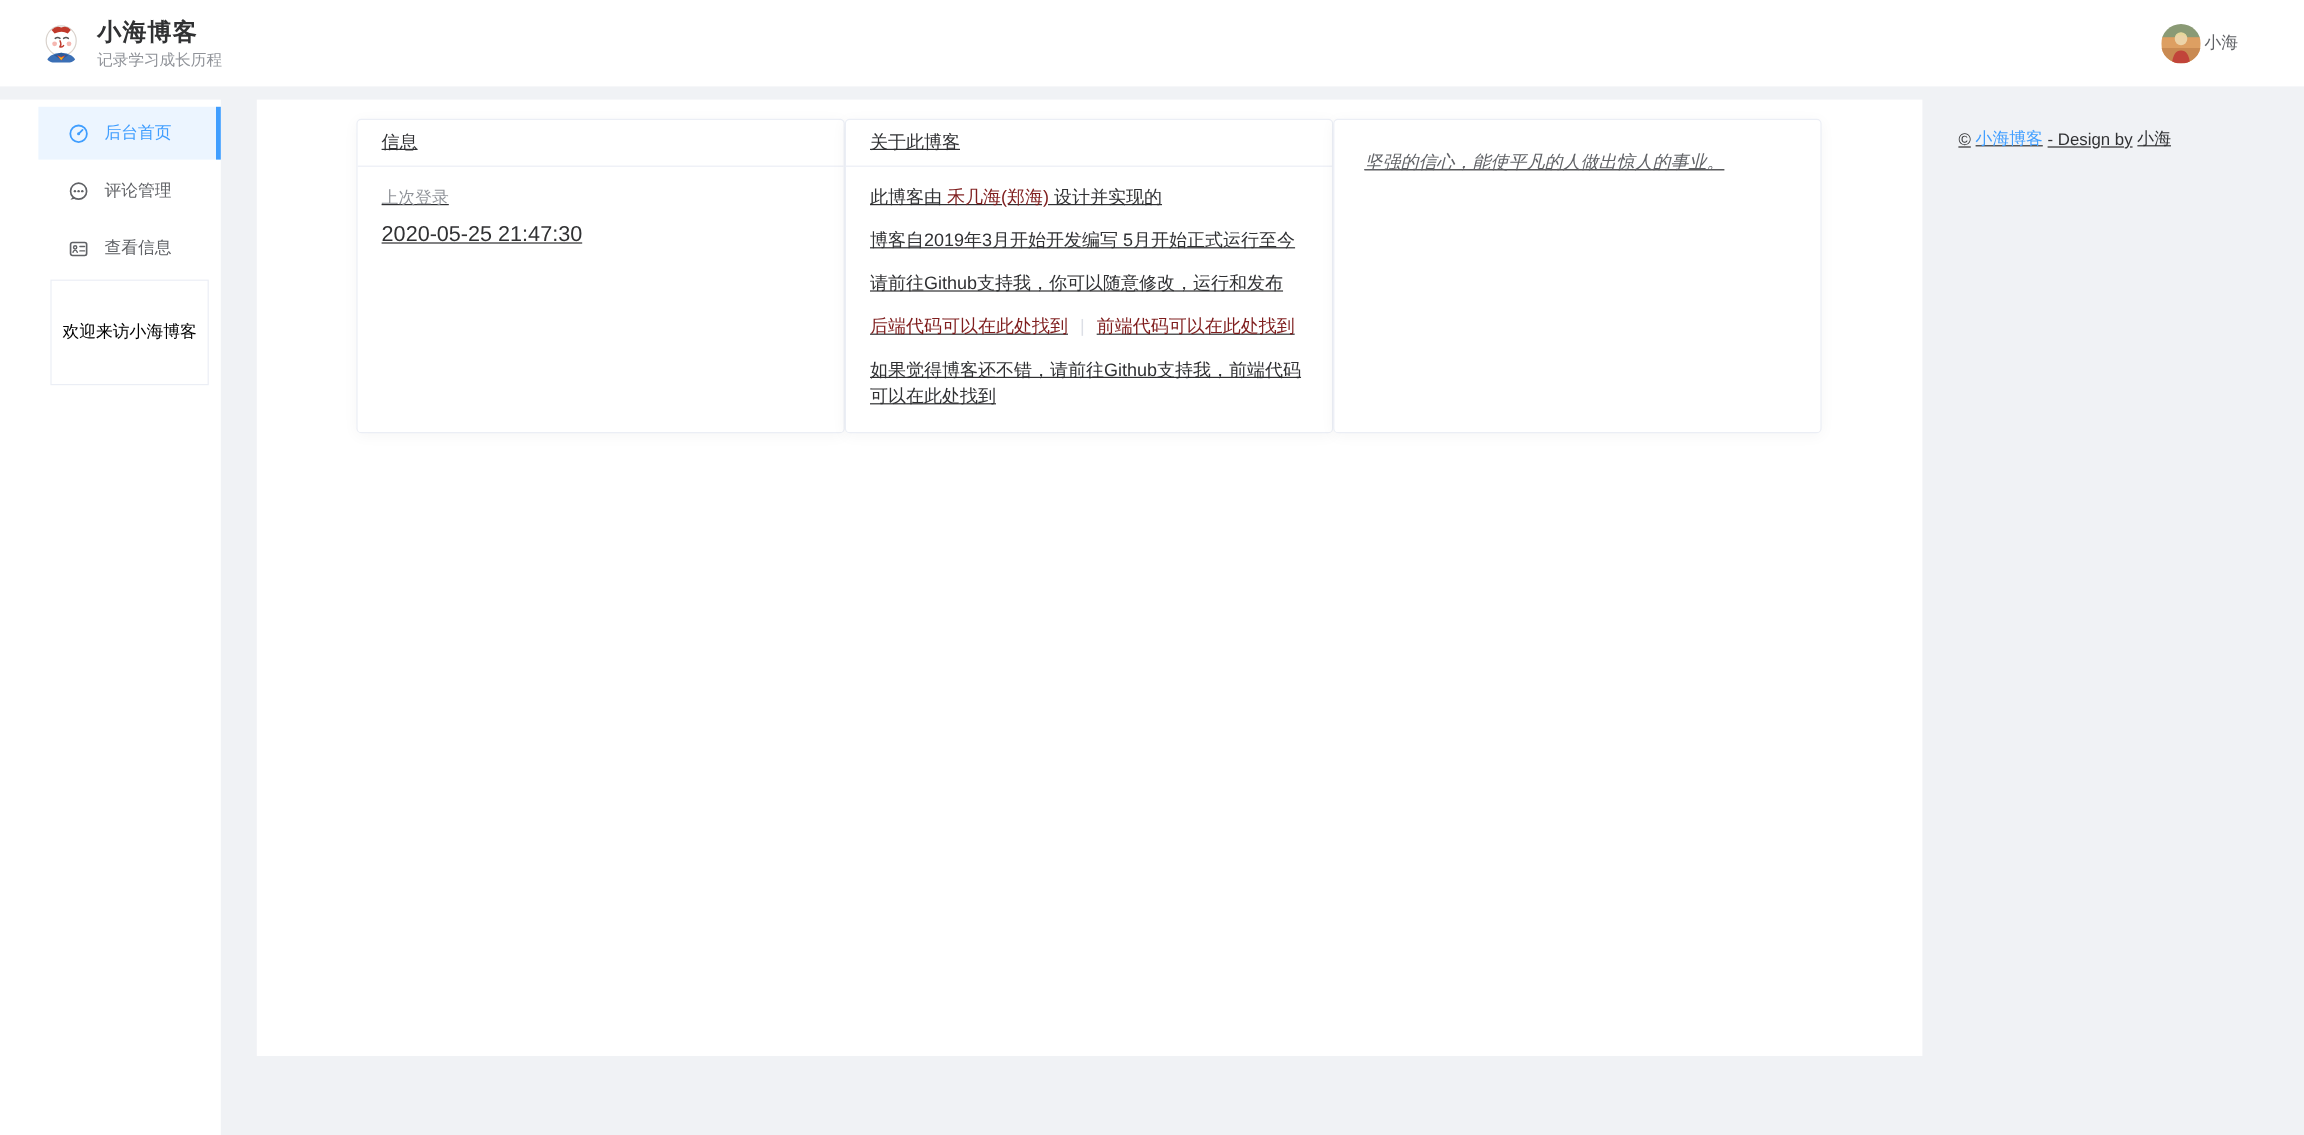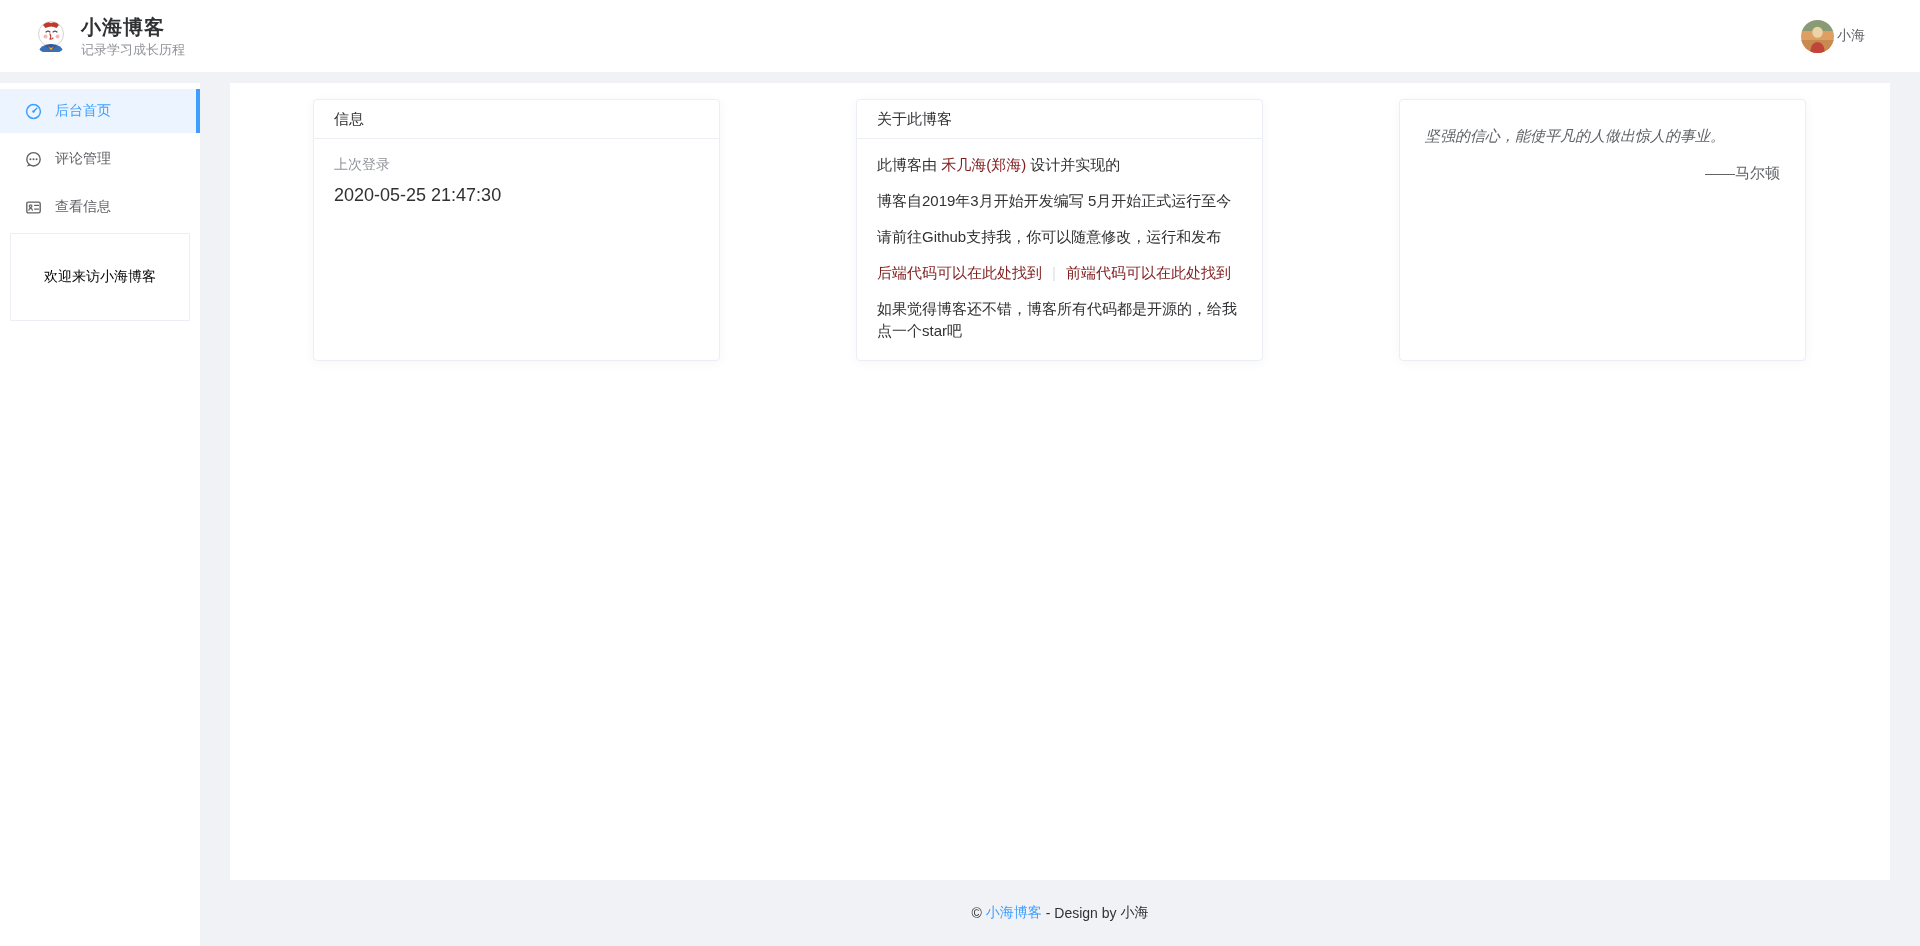--- a/index.html
+++ b/index.html
@@ -25,41 +25,41 @@
   .brand-subtitle { font-size:13px; color:#909399; margin-top:3px; line-height:16px; }
   .user { display:flex; align-items:center; gap:3px; cursor:pointer; }
   .avatar { width:33px; height:33px; border-radius:50%; overflow:hidden; flex:none; }
   .avatar svg { display:block; }
   .user-name { font-size:14px; color:#606266; }
 
   
   .layout { display:flex; margin-top:11px; height:863px; }
 
   
-  .sidebar { width:200px; background:#fff; flex:none; padding-top:6px; }
+  .sidebar { width:184px; background:#fff; flex:none; padding-top:6px;padding-left:32px; }
   .menu-item {
     height:44px; margin-bottom:4px;
     display:flex; align-items:center; gap:13px;
     padding-left:25px;
     font-size:14px; color:#606266; cursor:pointer;
   }
   .menu-item svg { width:17px; height:17px; flex:none; }
   .menu-item.active {
     background:#ecf5ff; color:#409eff;
     border-right:4px solid #409eff;
   }
   .welcome-box {
     margin:0 10px; height:88px;
     border:1px solid #ebeef5;
     display:flex; align-items:center; justify-content:center;
     font-size:14px; color:#000000;
   }
 
   
-  .content { flex:1; display:flex; flex-direction:column; }
+  .content { flex:1; display:flex; flex-direction:row;text-decoration:underline; }
   .main {
     margin:0 30px; height:797px; background:#fff;
     padding:16px 84px 0 83px;
     display:flex; justify-content:space-between; align-items:flex-start;
   }
   .card {
     width:407px; height:262px;
     background:#fff; border:1px solid #ebeef5; border-radius:4px;
     box-shadow:0 2px 12px 0 rgba(0,0,0,0.04);
   }
@@ -174,28 +174,27 @@
         </div>
       </div>
 
       <div class="card">
         <div class="card-header">关于此博客</div>
         <div class="card-body about">
           <p><span>此博客由 </span><a class="link">禾几海(郑海)</a><span> 设计并实现的</span></p>
           <p>博客自2019年3月开始开发编写 5月开始正式运行至今</p>
           <p>请前往Github支持我，你可以随意修改，运行和发布</p>
           <p><a class="link">后端代码可以在此处找到</a><span class="sep">|</span><a class="link">前端代码可以在此处找到</a></p>
-          <p>如果觉得博客还不错，博客所有代码都是开源的，给我点一个star吧</p>
+          <p>如果觉得博客还不错，请前往Github支持我，前端代码可以在此处找到</p>
         </div>
       </div>
 
       <div class="card">
         <div class="quote-body">
           <div class="quote-text">坚强的信心，能使平凡的人做出惊人的事业。</div>
-          <div class="quote-author">——马尔顿</div>
         </div>
       </div>
 
     </div>
 
     <div class="footer">
       <span>©</span>
       <a>小海博客</a>
       <span>- Design by</span>
       <span>小海</span>

